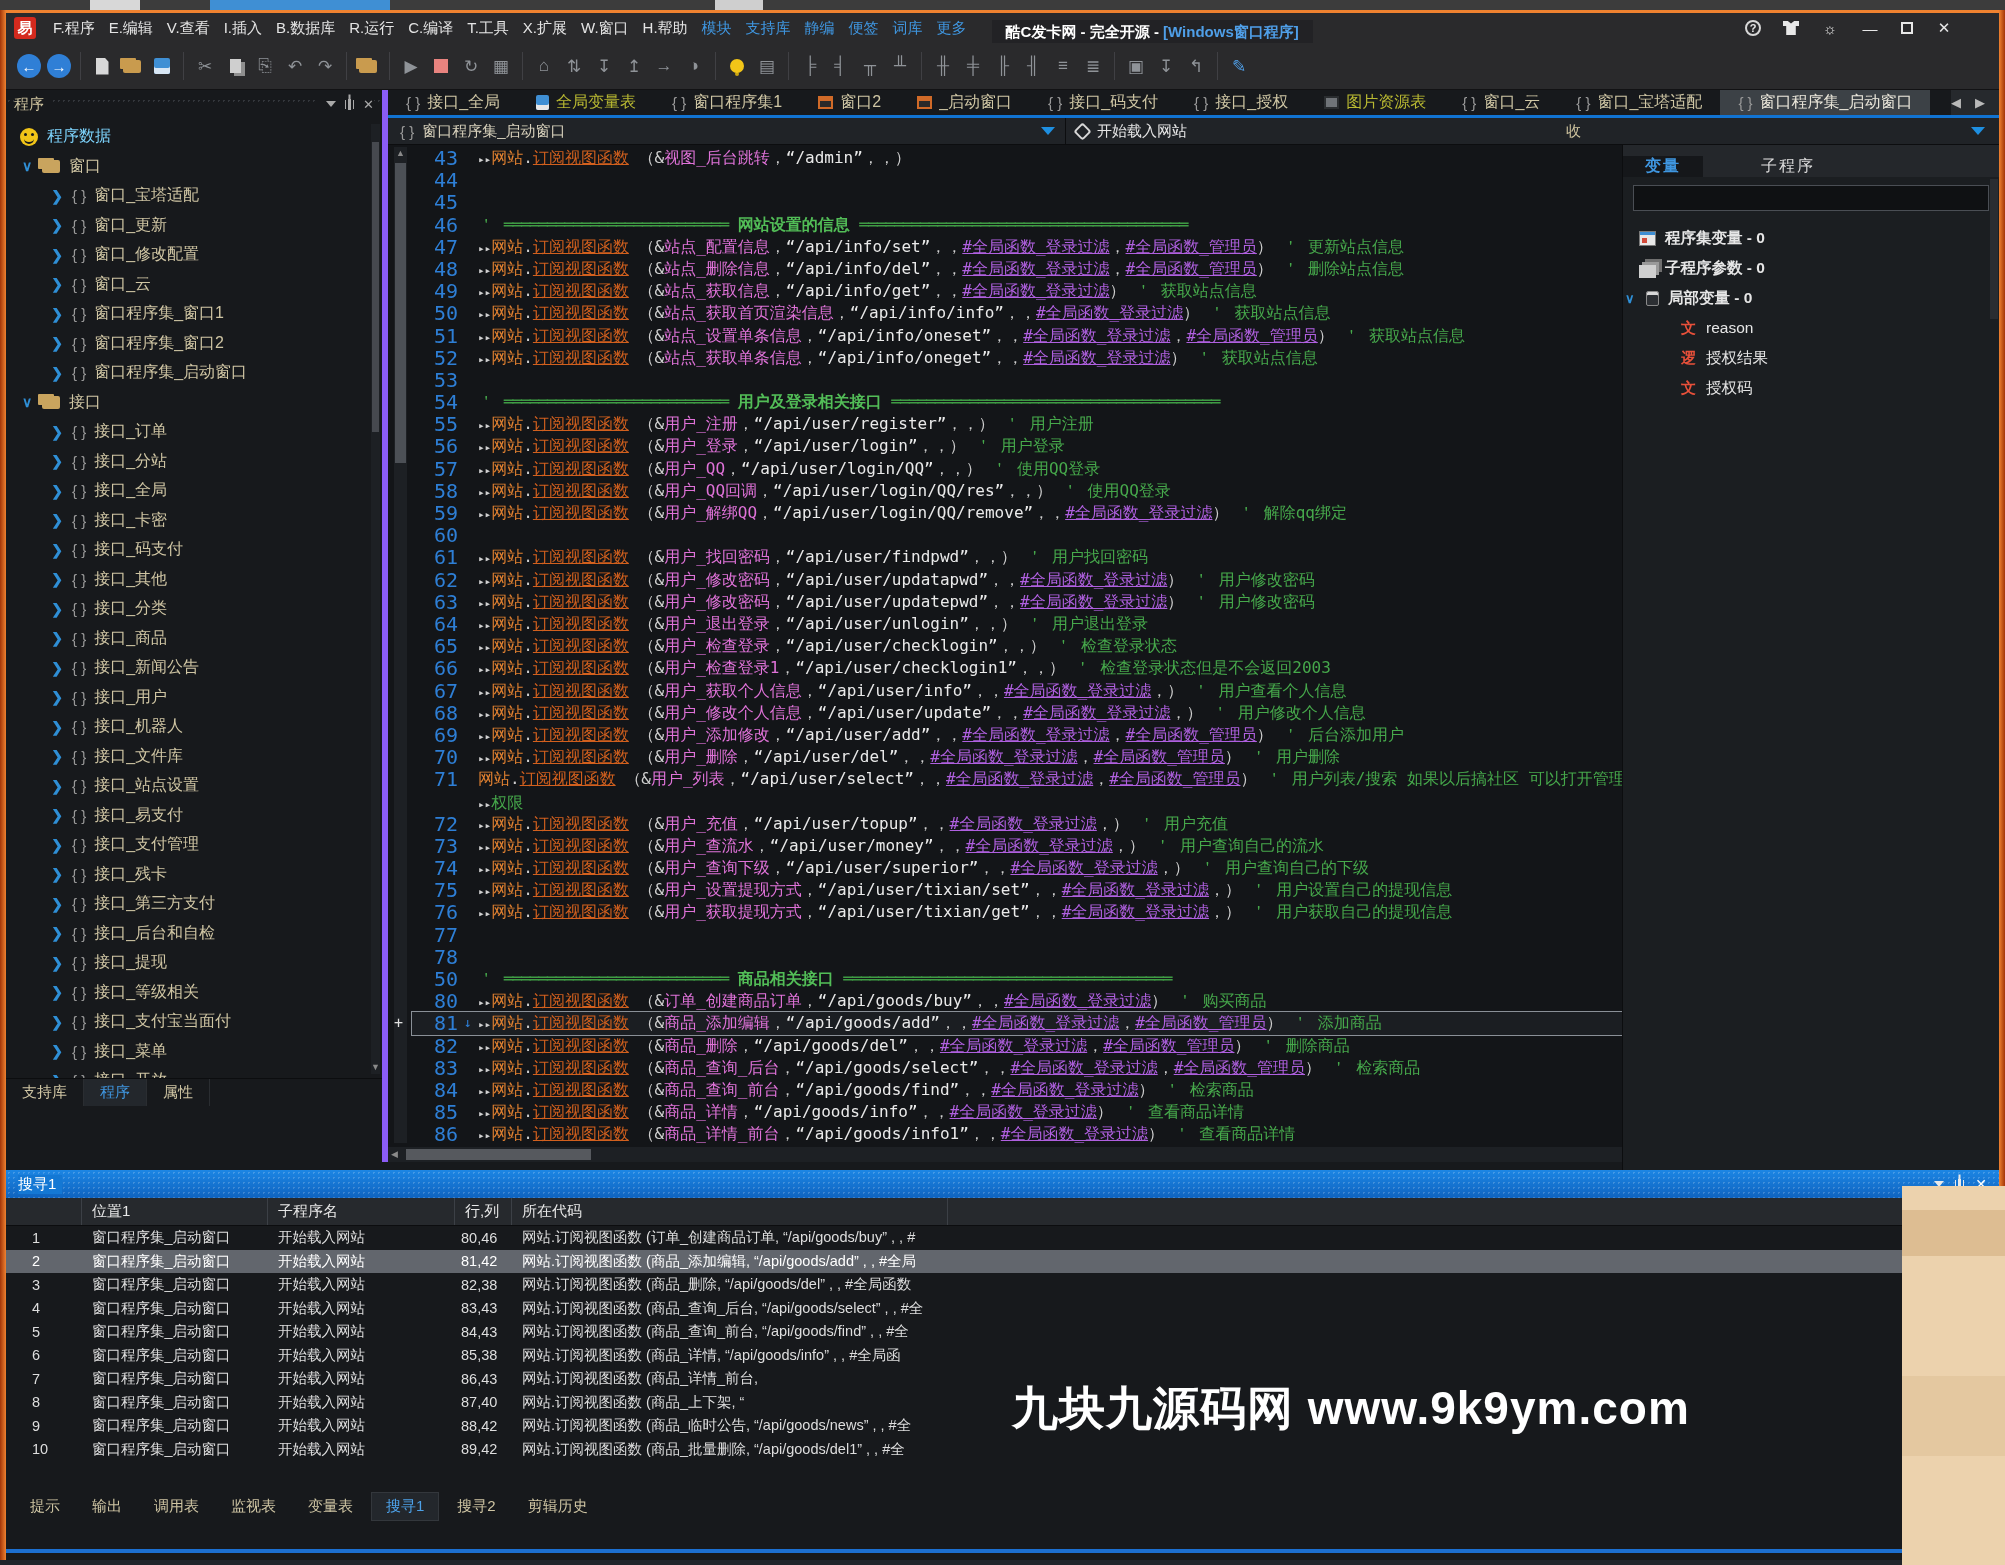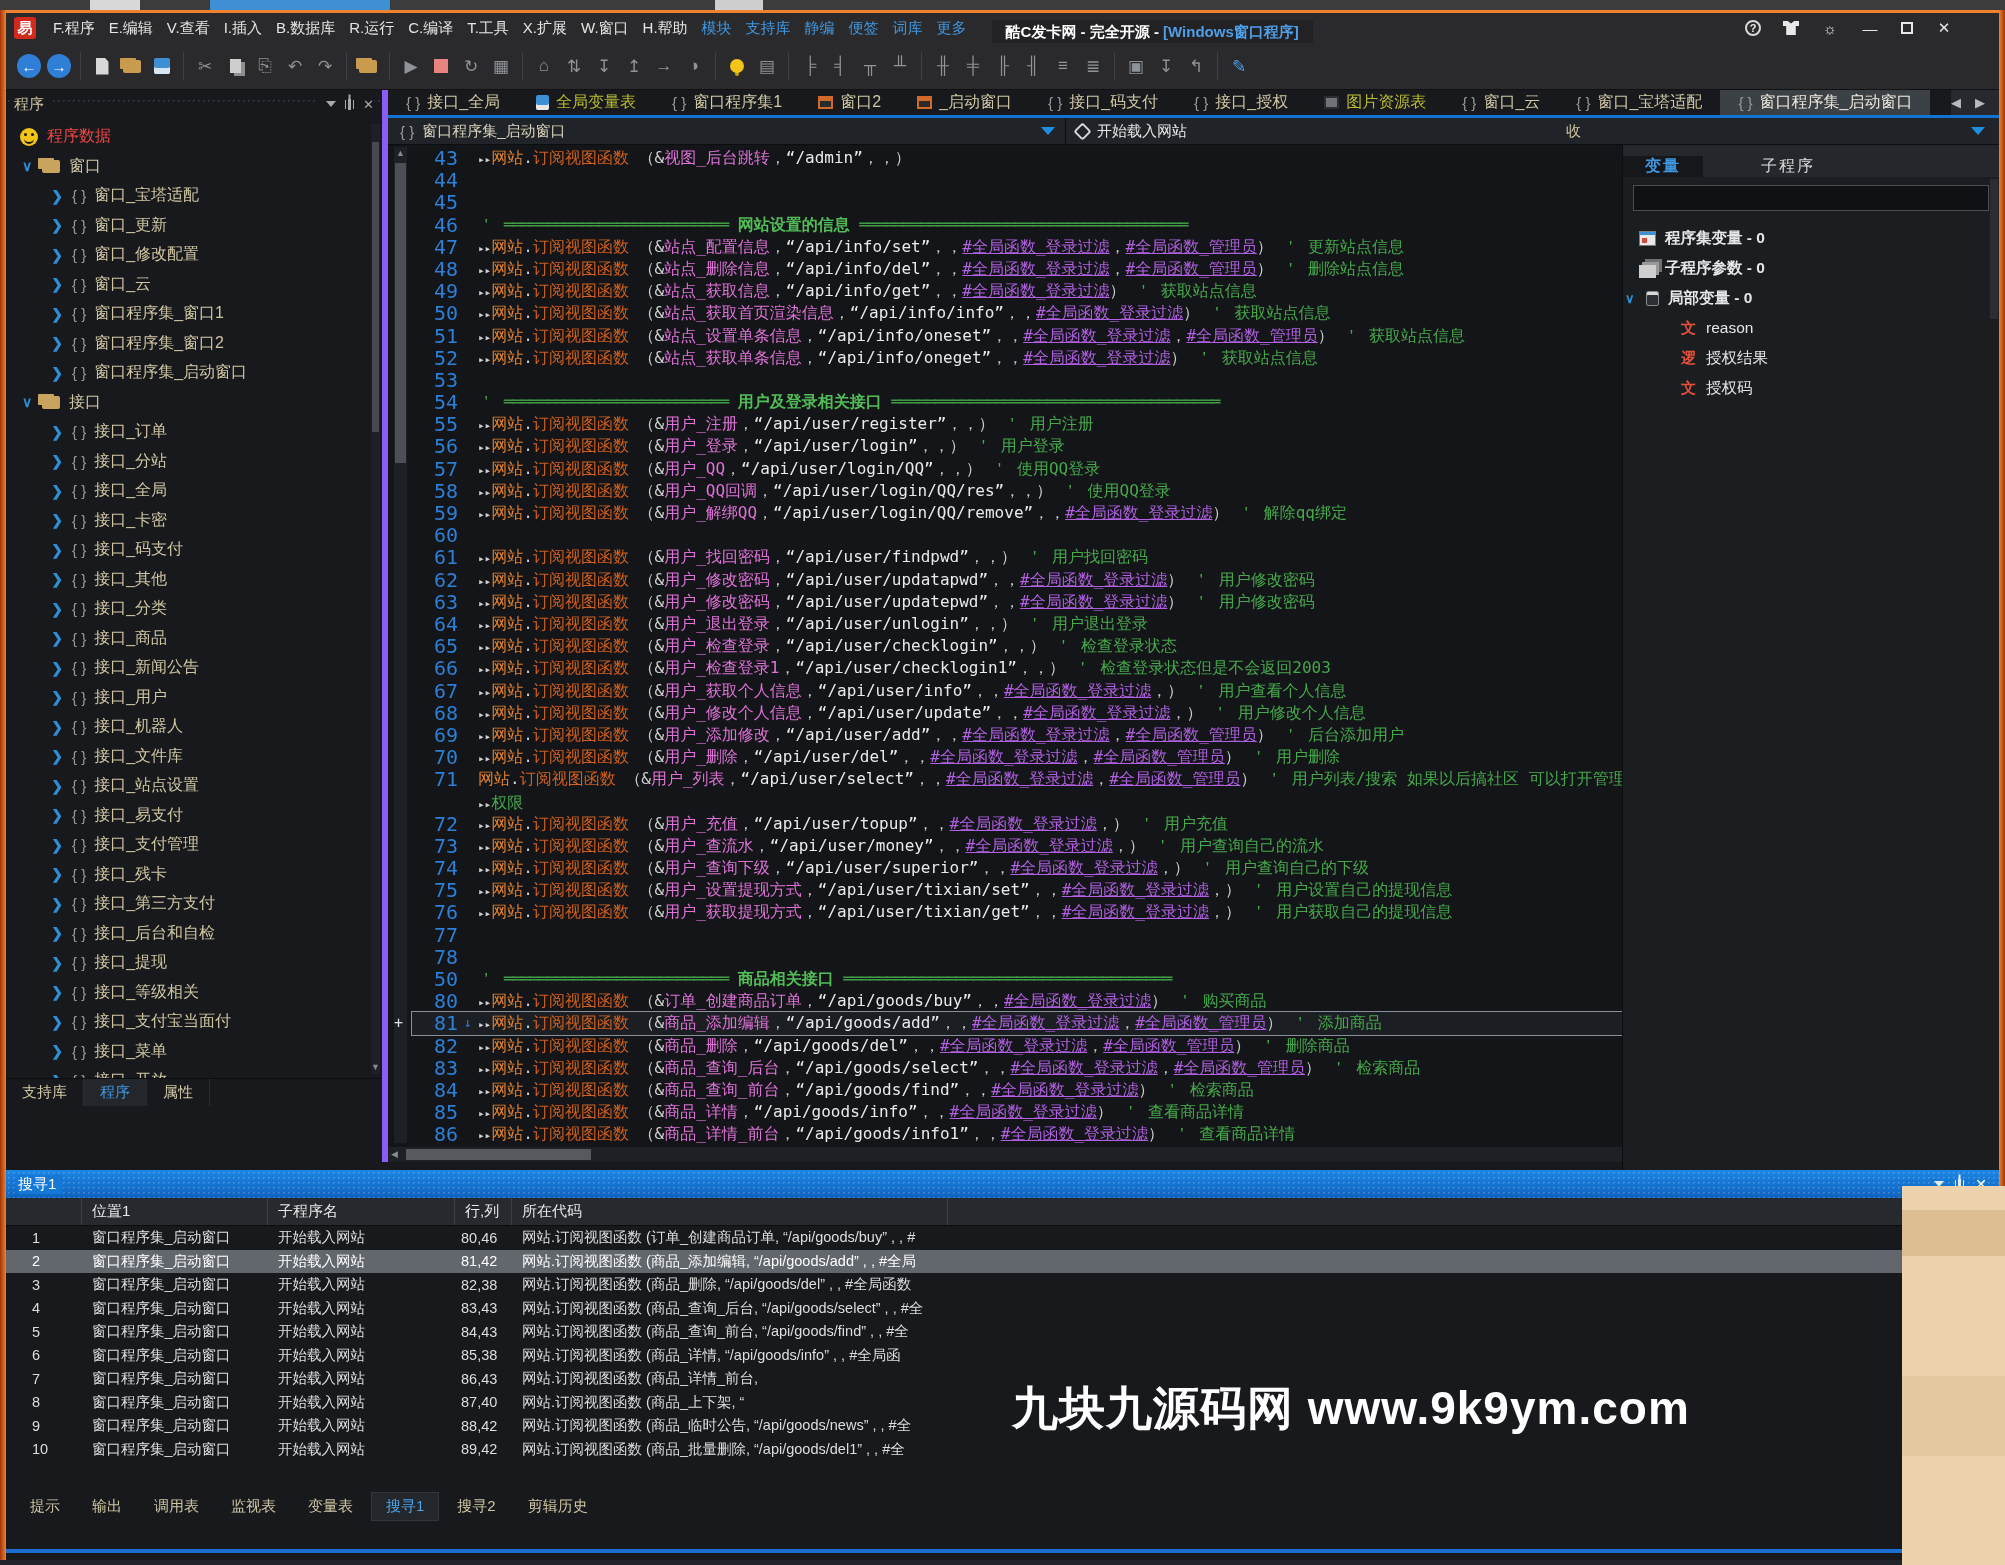--- a/index.html
+++ b/index.html
@@ -62,21 +62,21 @@
   #lp-header{height:28px;display:flex;align-items:center;padding:0 8px;color:#cfc49f;font-size:15px;
     background-image:radial-gradient(#33363b 1px,transparent 1px);background-size:5px 5px;background-position:60px 8px;background-repeat:repeat-x;background-color:#17191c;}
   #lp-title{background:#17191c;padding-right:8px;}
   #lp-controls{margin-left:auto;display:flex;align-items:center;gap:12px;background:#17191c;padding-left:8px;}
   .lp-ctl{color:#a9a9a9;font-size:13px;}
   .ctl-tri{width:0;height:0;border-left:5px solid transparent;border-right:5px solid transparent;border-top:6px solid #a9a9a9;}
   .ctl-pin{width:3px;height:11px;background:#a9a9a9;box-shadow:-4px 0 0 -1px #a9a9a9,4px 0 0 -1px #a9a9a9, 0 -5px 0 -0.5px #a9a9a9;}
   #lp-tree{height:960px;overflow:hidden;padding-top:4px;position:relative;}
   .trow{height:29.5px;display:flex;align-items:center;font-size:16px;color:#cfc5a3;white-space:nowrap;}
   .trow .chev{width:14px;margin-right:8px;color:#2f8fd6;font-weight:bold;font-size:14px;text-align:center;}
-  .trow.root{padding-left:14px;color:#ef4444;}
+  .trow.root{padding-left:14px;color:#7dd3fc;}
   .trow.folder{padding-left:14px;}
   .trow.item{padding-left:44px;}
   .smiley{width:18px;height:18px;background:#f2c518;border-radius:50%;margin-right:9px;position:relative;}
   .smiley::before{content:"";position:absolute;left:4px;top:5px;width:3px;height:3px;background:#17191c;border-radius:50%;box-shadow:7px 0 0 #17191c;}
   .smiley::after{content:"";position:absolute;left:4px;top:9px;width:10px;height:5px;border-bottom:2px solid #17191c;border-radius:0 0 8px 8px;}
   .fold-ic{width:18px;height:13px;background:#c9a45e;border-radius:2px;margin-right:9px;box-shadow:-5px -3px 0 -1px #c9a45e;}
   .trow .br{color:#9a9a9a;margin-right:8px;font-size:15px;}
   #lp-vscroll{position:absolute;right:2px;top:6px;width:9px;height:950px;background:#1d2024;}
   #lp-vscroll .thumb{position:absolute;top:18px;left:1px;width:7px;height:290px;background:#46494f;}
   #lp-vscroll .darr{position:absolute;bottom:2px;left:0;color:#8a8a8a;font-size:9px;}
@@ -102,21 +102,21 @@
   #code{position:absolute;left:24px;top:2px;right:0;font-family:"DejaVu Sans Mono",monospace;font-size:16px;}
   .cl{display:flex;align-items:flex-start;height:22.2px;line-height:22.2px;position:relative;white-space:nowrap;}
   .cl.wrap2{height:44.4px;}
   .cl .ln{width:52px;text-align:right;color:#2e7fd6;font-size:20px;flex:none;padding-right:6px;}
   .cl .la{width:14px;color:#2e7fd6;font-size:13px;flex:none;}
   .cl .mk{width:26px;color:#d0d0d0;font-size:11px;flex:none;text-align:left;padding-top:1px;}
   .cl .lc{flex:1;overflow:hidden;}
   .cl.cur{outline:1px solid #8a9097;background:#1b1e22;}
   .cl.cur .plus{position:absolute;left:-18px;top:0;color:#e0e0e0;font-size:15px;}
   .t-o{color:#e08030;}
-  .t-f{color:#d2601e;}
+  .t-f{color:#d2601e;text-decoration:underline;}
   .t-p{color:#cfcfcf;}
   .t-h{color:#df72d8;}
   .t-s{color:#eaeaea;}
   .t-g{color:#b060e0;text-decoration:underline;}
   .t-c{color:#46a84b;}
   .t-G{color:#52bd57;font-weight:bold;}
   .t-Gl{color:#3f9b44;letter-spacing:-1px;}
 
   
   #hscroll{position:absolute;left:388px;top:1147px;width:1234px;height:15px;background:#1d2024;}

